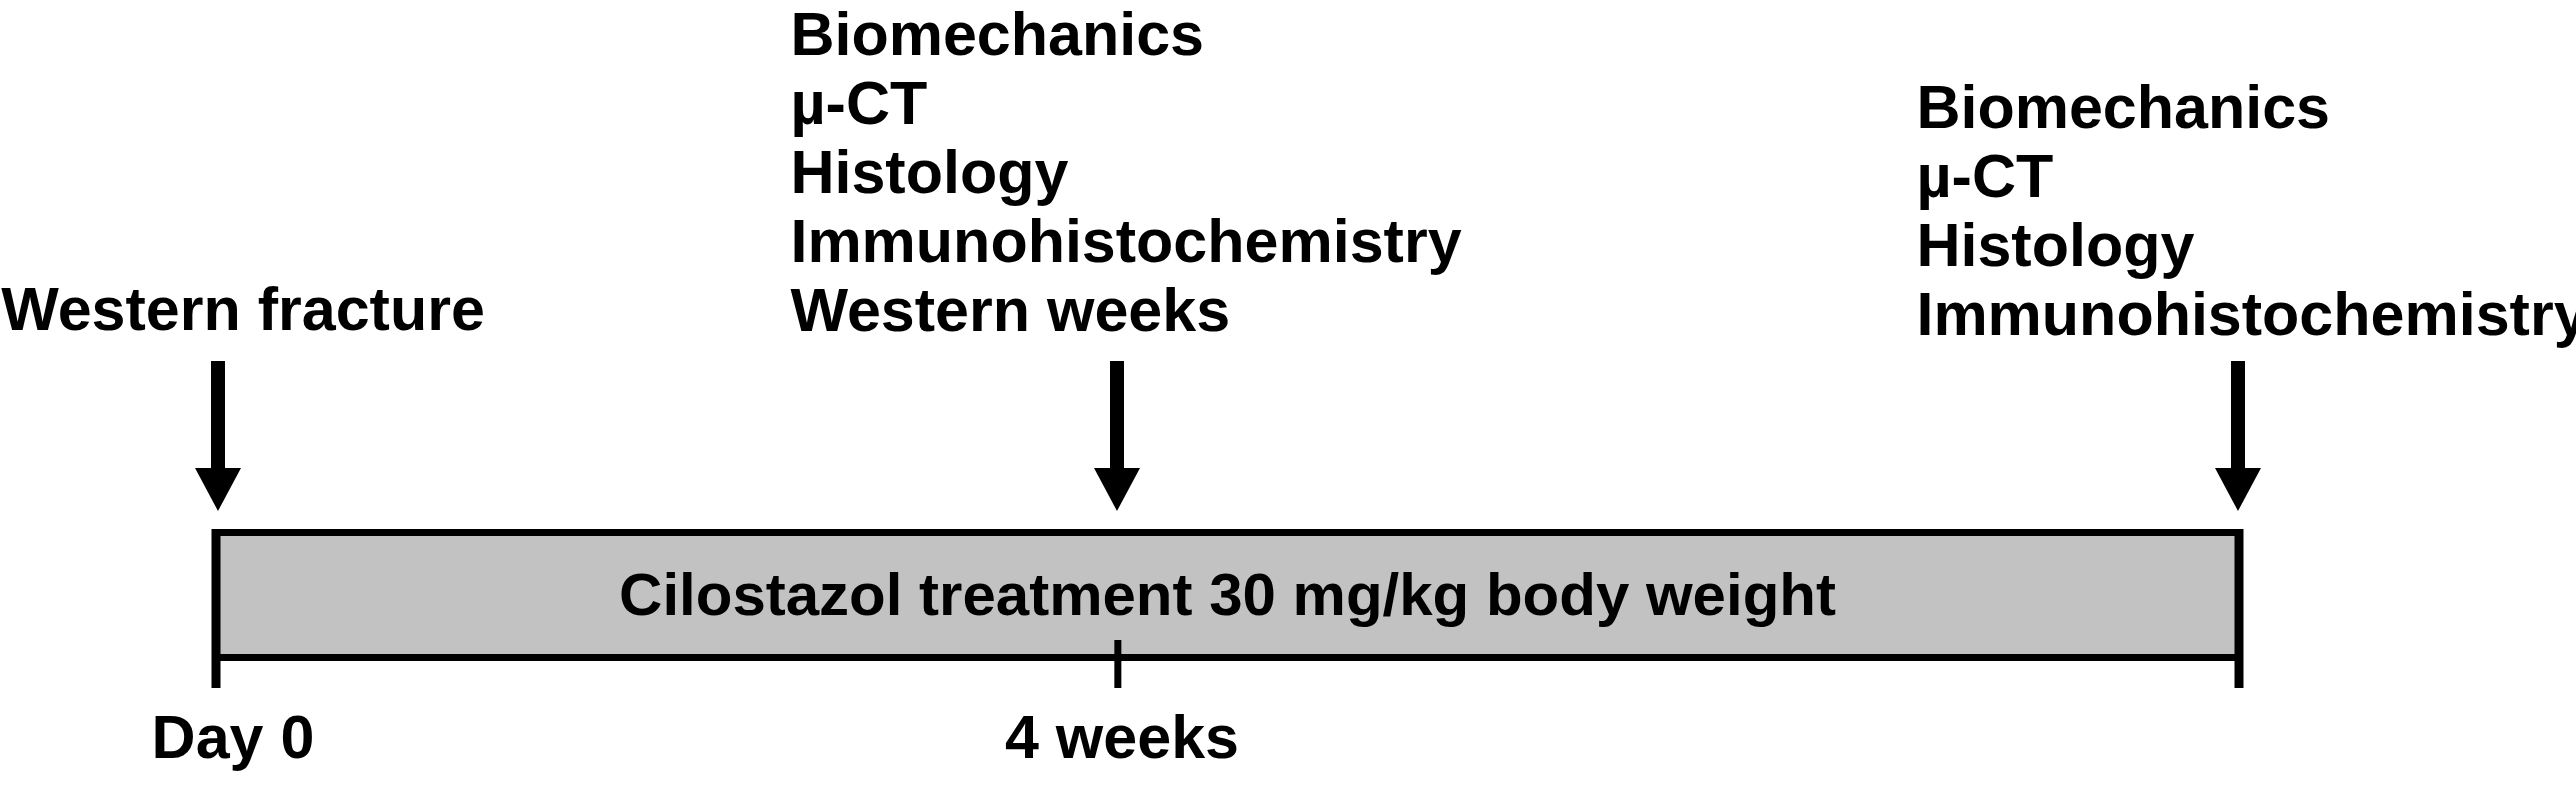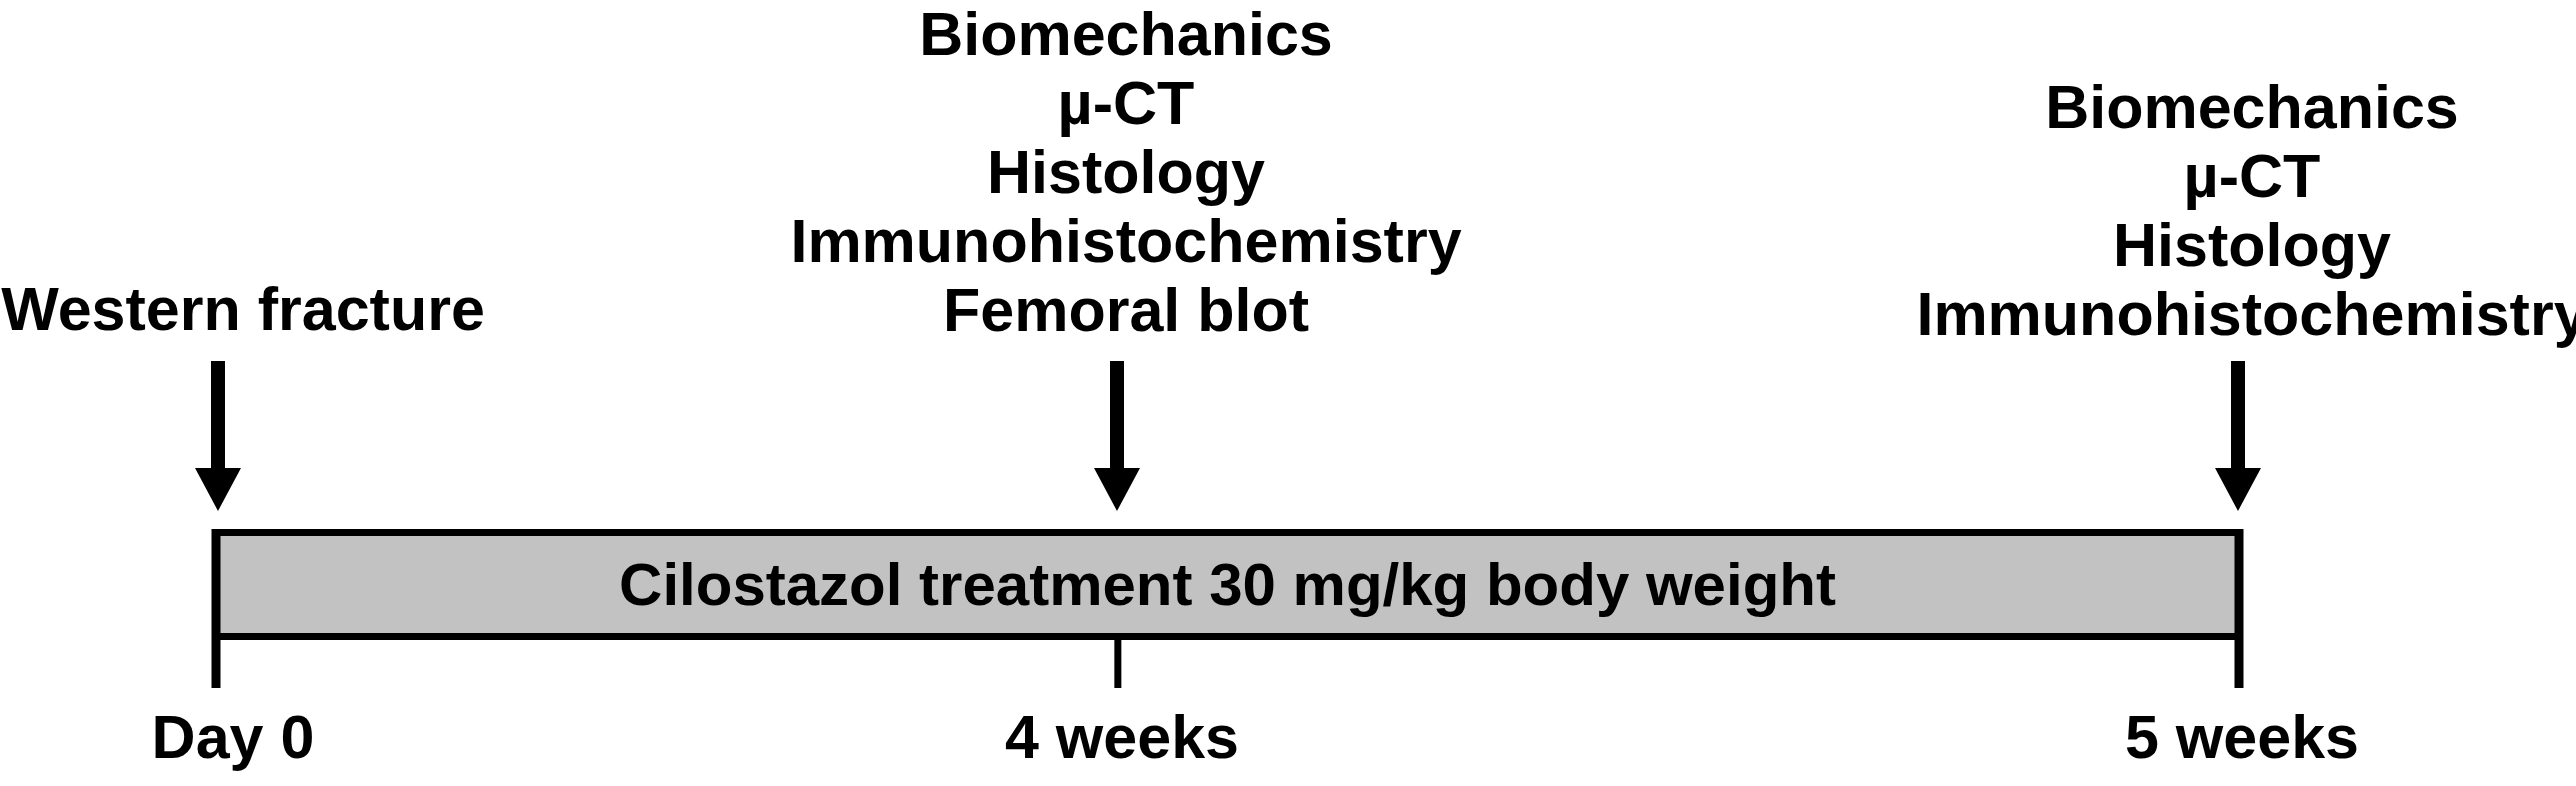--- a/index.html
+++ b/index.html
@@ -19,21 +19,20 @@
     position:relative;
     width:2576px;
     height:787px;
     background:var(--bg);
     overflow:hidden;
   }
   
   .event-text{
     position:absolute;
     transform:translateX(-50%);
-    text-align:center;
     font-size:61px;
     line-height:69px;
     white-space:nowrap;
     color:var(--ink);
   }
   
   .arrow{
     position:absolute;
     top:361px;
     transform:translateX(-50%);
@@ -51,21 +50,21 @@
     border-left:23.4px solid transparent;
     border-right:23.4px solid transparent;
     border-top:43px solid var(--ink);
   }
   
   .bar{
     position:absolute;
     left:216px;
     top:529px;
     width:2023px;
-    height:111px;
+    height:132px;
     background:var(--bar-fill);
     border-top:7.3px solid var(--bar-border);
     border-bottom:7.3px solid var(--bar-border);
     display:flex;
     align-items:center;
     justify-content:center;
   }
   .bar-label{
     font-size:60px;
     line-height:60px;
@@ -108,21 +107,21 @@
 
 <div class="canvas">
 
   <div class="event-text" style="left:243px;top:275px">Western fracture</div>
 
   <div class="event-text" style="left:1126px;top:0px">
     <div>Biomechanics</div>
     <div>µ-CT</div>
     <div>Histology</div>
     <div>Immunohistochemistry</div>
-    <div>Femoral blot</div>
+    <div>Western weeks</div>
   </div>
 
   <div class="event-text" style="left:2252px;top:73px">
     <div>Biomechanics</div>
     <div>µ-CT</div>
     <div>Histology</div>
     <div>Immunohistochemistry</div>
   </div>
 
   <div class="arrow" style="left:218px">
@@ -140,16 +139,15 @@
 
   <div class="bar">
     <span class="bar-label">Cilostazol treatment 30 mg/kg body weight</span>
   </div>
   <div class="edge-line start"></div>
   <div class="edge-line end"></div>
   <div class="mid-tick"></div>
 
   <div class="tick-label" style="left:233px">Day 0</div>
   <div class="tick-label" style="left:1122px">4 weeks</div>
-  <div class="tick-label" style="left:2242px">5 weeks</div>
 
 </div>
 
 
 </body></html>

